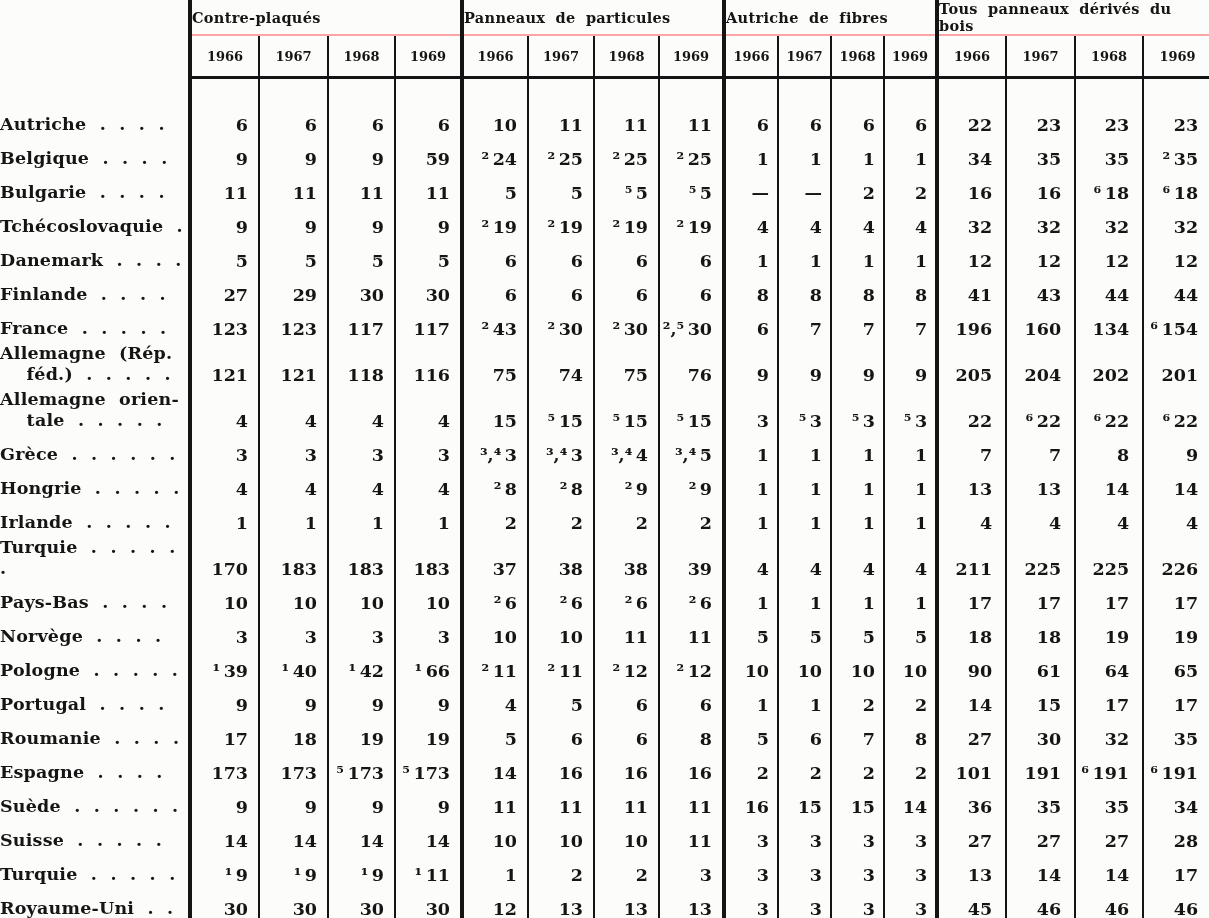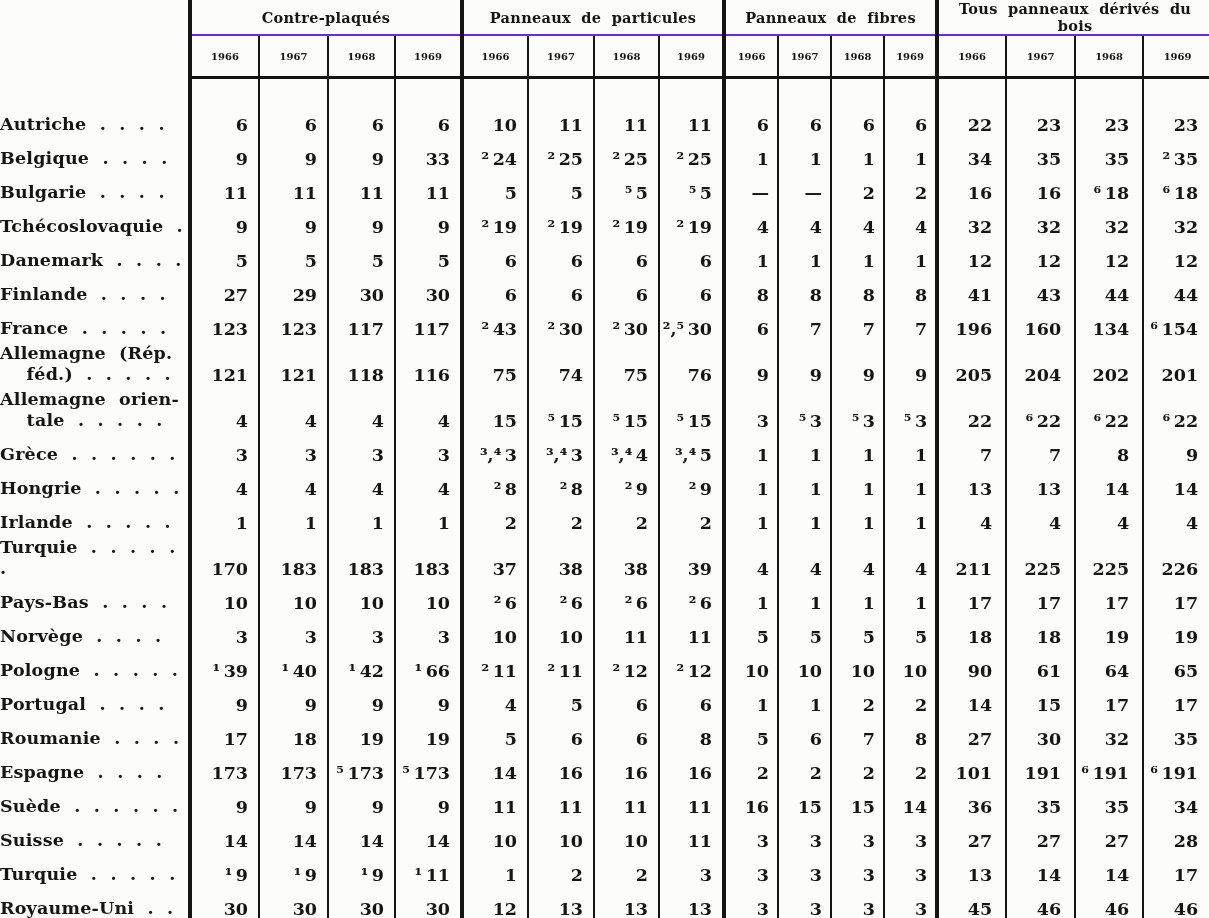--- a/index.html
+++ b/index.html
@@ -17,25 +17,25 @@
   col.g3{width:53px;} col.g3a{width:54px;}
   col.g4{width:69px;} col.g4b{width:68px;}
 
   th,td{padding:0;vertical-align:bottom;}
   .gs{border-left:4px solid #141414;}
   .thin{border-left:2px solid #141414;}
   .name-th{border-right:4px solid #141414;}
 
   thead .gh{
     height:34px;font-size:14.5px;letter-spacing:.3px;word-spacing:5px;
-    text-align:center;vertical-align:middle;
-    border-bottom:2px solid #6d28d9;
+    text-align:left;vertical-align:middle;
+    border-bottom:2px solid #fca5a5;
   }
   thead .yh{
-    height:40px;font-size:10px;text-align:center;vertical-align:middle;
+    height:40px;font-size:13px;text-align:center;vertical-align:middle;
     border-bottom:3px solid #141414;
   }
 
   tbody td{height:30px;font-size:17.5px;padding-bottom:4px;}
   tbody .nc{
     padding-left:0;word-spacing:7px;letter-spacing:.2px;
     white-space:pre-wrap;line-height:21px;
   }
   tbody .vc{text-align:right;padding-right:10px;font-variant-numeric:tabular-nums;}
   tbody .pg3{padding-right:8px;}
@@ -63,21 +63,21 @@
     <col class="g4">
       <col class="g4">
       <col class="g4b">
       <col class="g4b">
   </colgroup>
   <thead>
     <tr>
       <th class="name-th" rowspan="2"></th>
       <th class="gh gs" colspan="4">Contre-plaqués</th>
       <th class="gh gs" colspan="4">Panneaux de particules</th>
-      <th class="gh gs" colspan="4">Panneaux de fibres</th>
+      <th class="gh gs" colspan="4">Autriche de fibres</th>
       <th class="gh gs" colspan="4">Tous panneaux dérivés du bois</th>
     </tr>
     <tr>
       <th class="yh gs">1966</th>
       <th class="yh thin">1967</th>
       <th class="yh thin">1968</th>
       <th class="yh thin">1969</th>
       <th class="yh gs">1966</th>
       <th class="yh thin">1967</th>
       <th class="yh thin">1968</th>
@@ -110,21 +110,21 @@
         <td class="vc gs pg4">22</td>
         <td class="vc thin pg4">23</td>
         <td class="vc thin pg4">23</td>
         <td class="vc thin pg4">23</td>
       </tr>
       <tr>
         <td class="nc name-th">Belgique . . . .</td>
         <td class="vc gs">9</td>
         <td class="vc thin">9</td>
         <td class="vc thin">9</td>
-        <td class="vc thin">33</td>
+        <td class="vc thin">59</td>
         <td class="vc gs">² 24</td>
         <td class="vc thin">² 25</td>
         <td class="vc thin">² 25</td>
         <td class="vc thin">² 25</td>
         <td class="vc gs pg3">1</td>
         <td class="vc thin pg3">1</td>
         <td class="vc thin pg3">1</td>
         <td class="vc thin pg3">1</td>
         <td class="vc gs pg4">34</td>
         <td class="vc thin pg4">35</td>

